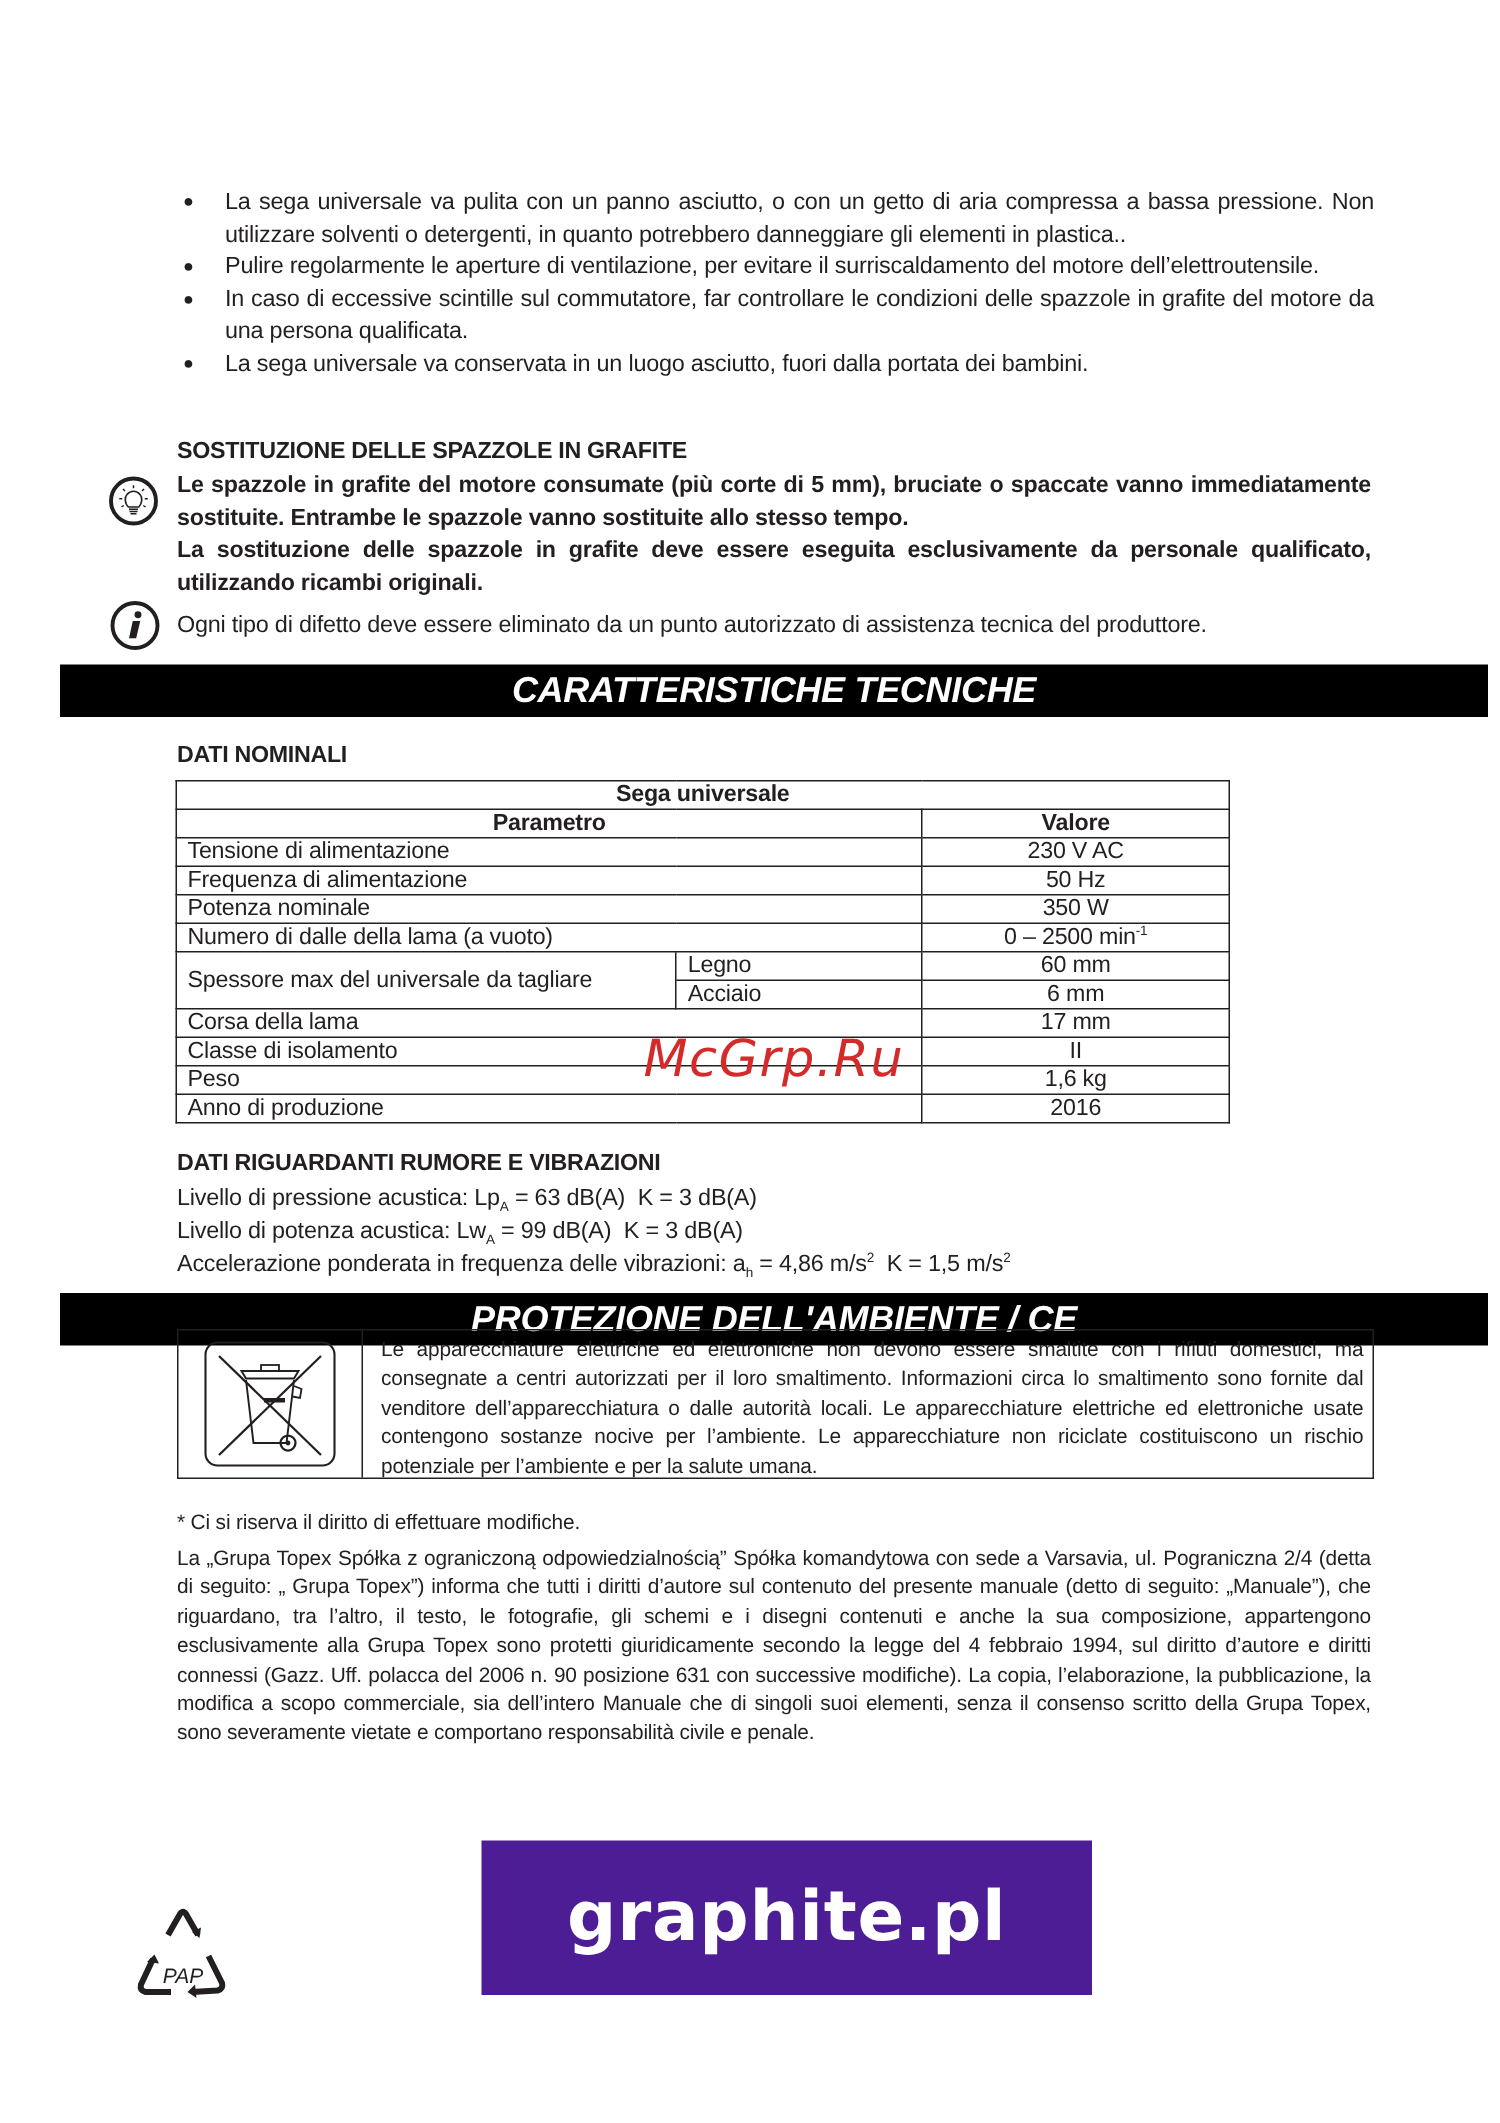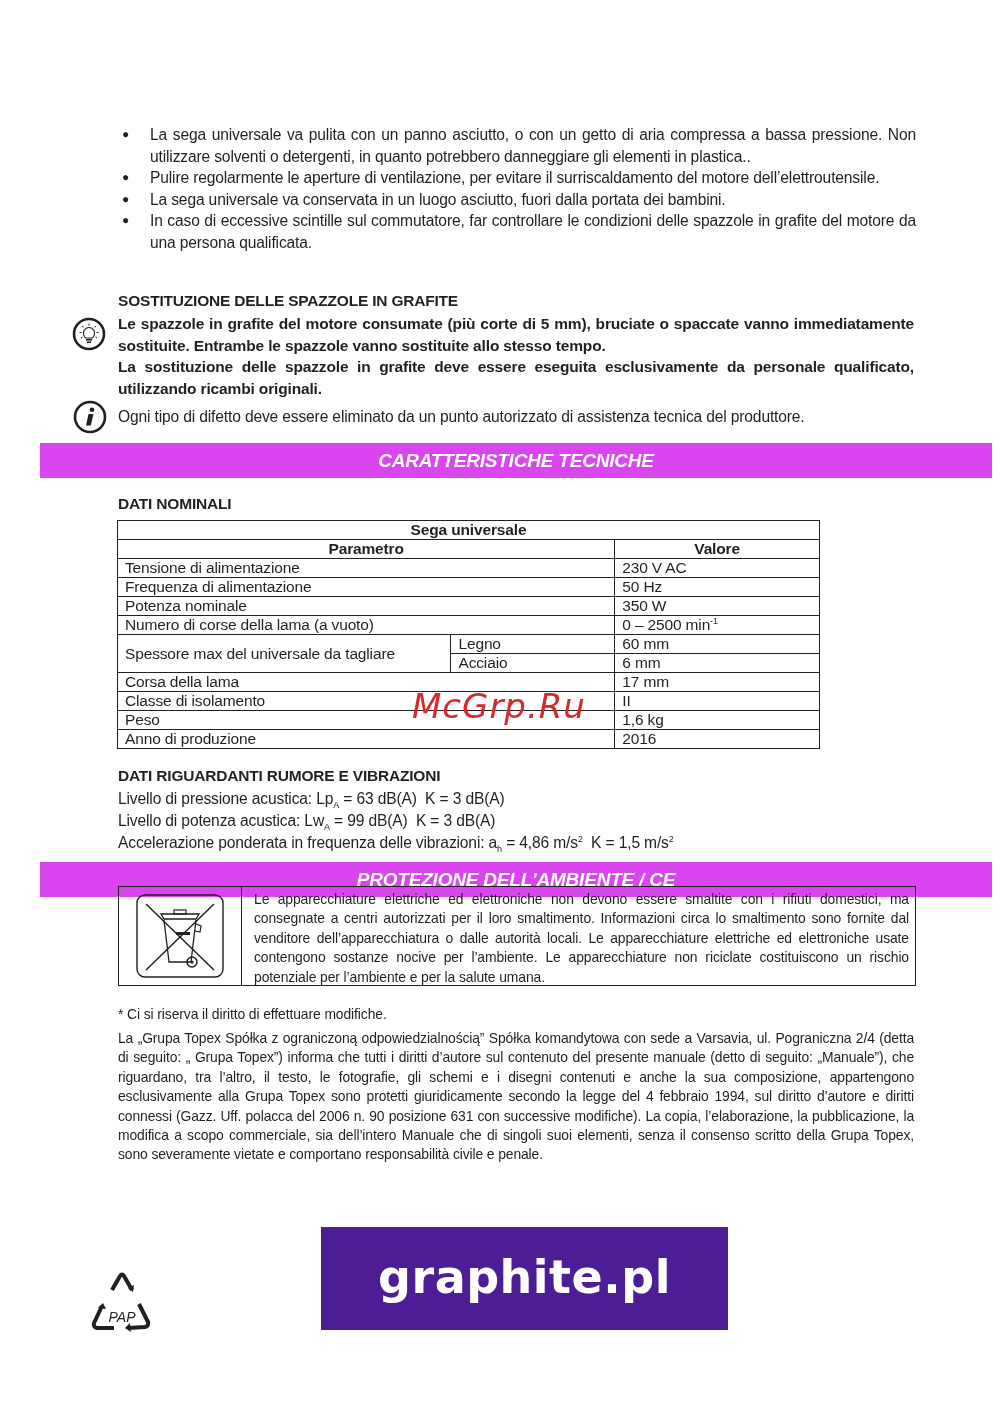--- a/index.html
+++ b/index.html
@@ -14,53 +14,53 @@
   .bullets li { position: relative; padding-left: 32px; font-size: 15.6px; line-height: 21.6px; text-align: justify; letter-spacing: -0.15px; }
   .bullets li::before { content: "\25CF"; position: absolute; left: 4px; top: 0; font-size: 12px; }
 
   
   .sec-title { font-weight: bold; font-size: 15.5px; letter-spacing: -0.2px; }
   .bold-para { font-weight: bold; font-size: 15.5px; line-height: 21.6px; text-align: justify; letter-spacing: -0.15px; }
   .para { font-size: 15.6px; line-height: 21.6px; letter-spacing: -0.15px; }
   .icon-circle { width: 34px; height: 34px; }
 
   
-  .bar { left: 40px; width: 952px; height: 35px; background: #d946ef; color: #ffffff; text-align: center; font-weight: bold; font-style: italic; font-size: 19px; line-height: 35px; letter-spacing: -0.2px; }
+  .bar { left: 40px; width: 952px; height: 35px; background: #000000; color: #ffffff; text-align: center; font-weight: bold; font-style: italic; font-size: 24px; line-height: 35px; letter-spacing: -0.2px; }
 
   
   table.spec { border-collapse: collapse; width: 703px; font-size: 15.5px; letter-spacing: -0.15px; }
   table.spec td, table.spec th { border: 1.3px solid #231f20; padding: 0 7px; height: 18px; line-height: 18px; }
   table.spec th { font-weight: bold; text-align: center; }
-  table.spec td.v { text-align: left; }
+  table.spec td.v { text-align: center; }
   table.spec sup { font-size: 9px; vertical-align: 6px; line-height: 0; }
 
   .noise { font-size: 15.6px; line-height: 21.6px; letter-spacing: -0.15px; }
   .noise sub { font-size: 9px; vertical-align: -4px; line-height: 0; }
   .noise sup { font-size: 9px; vertical-align: 6px; line-height: 0; }
 
   
   .env { left: 118px; top: 886px; width: 796px; height: 98px; border: 1.3px solid #231f20; display: flex; }
   .env .ico { width: 122px; border-right: 1.3px solid #231f20; display: flex; align-items: center; justify-content: center; }
   .env .txt { flex: 1; padding: 3px 6px 0 12px; font-size: 13.9px; line-height: 19.4px; text-align: justify; letter-spacing: -0.1px; }
 
   .small { font-size: 13.9px; line-height: 19.4px; letter-spacing: -0.1px; }
   .legal { left: 118px; top: 1029px; width: 796px; font-size: 13.9px; line-height: 19.4px; text-align: justify; letter-spacing: -0.12px; }
 
-  .watermark { left: 412px; top: 686px; font-size: 34px; color: #d42a2a; font-style: italic; letter-spacing: 1px; font-family: "DejaVu Sans", sans-serif; }
+  .watermark { left: 429px; top: 686px; font-size: 34px; color: #d42a2a; font-style: italic; letter-spacing: 1px; font-family: "DejaVu Sans", sans-serif; }
 
   .brand { left: 321px; top: 1227px; width: 407px; height: 103px; background: #4c1d95; color: #ffffff; font-family: "DejaVu Sans", sans-serif; font-weight: bold; font-size: 46px; text-align: center; line-height: 100px; letter-spacing: 0.5px; }
 </style>
 </head>
 <body>
 
 <ul class="abs bullets">
   <li>La sega universale va pulita con un panno asciutto, o con un getto di aria compressa a bassa pressione. Non utilizzare solventi o detergenti, in quanto potrebbero danneggiare gli elementi in plastica..</li>
   <li>Pulire regolarmente le aperture di ventilazione, per evitare il surriscaldamento del motore dell’elettroutensile.</li>
+  <li>In caso di eccessive scintille sul commutatore, far controllare le condizioni delle spazzole in grafite del motore da una persona qualificata.</li>
   <li>La sega universale va conservata in un luogo asciutto, fuori dalla portata dei bambini.</li>
-  <li>In caso di eccessive scintille sul commutatore, far controllare le condizioni delle spazzole in grafite del motore da una persona qualificata.</li>
 </ul>
 
 <div class="abs sec-title" style="left:118px; top:292px;">SOSTITUZIONE DELLE SPAZZOLE IN GRAFITE</div>
 
 <div class="abs icon-circle" style="left:72px; top:317px;">
   <svg width="34" height="34" viewBox="0 0 34 34">
     <circle cx="17" cy="17" r="15" fill="none" stroke="#231f20" stroke-width="2.6"></circle>
     <path d="M13.5 21 C11 18.5 11 14.5 12.5 12.8 C14 11 16 10.5 17 10.5 C18 10.5 20 11 21.5 12.8 C23 14.5 23 18.5 20.5 21 Z" fill="none" stroke="#231f20" stroke-width="1.1"></path>
     <line x1="14" y1="22.5" x2="20" y2="22.5" stroke="#231f20" stroke-width="1.1"></line>
     <line x1="14.3" y1="24" x2="19.7" y2="24" stroke="#231f20" stroke-width="1.1"></line>
@@ -111,21 +111,21 @@
     </tr>
     <tr>
       <td colspan="2">Frequenza di alimentazione</td>
       <td class="v">50 Hz</td>
     </tr>
     <tr>
       <td colspan="2">Potenza nominale</td>
       <td class="v">350 W</td>
     </tr>
     <tr>
-      <td colspan="2">Numero di corse della lama (a vuoto)</td>
+      <td colspan="2">Numero di dalle della lama (a vuoto)</td>
       <td class="v"><span>0 – 2500 min</span><sup>-1</sup></td>
     </tr>
     <tr>
       <td rowspan="2">Spessore max del universale da tagliare</td>
       <td>Legno</td>
       <td class="v">60 mm</td>
     </tr>
     <tr>
       <td>Acciaio</td>
       <td class="v">6 mm</td>

